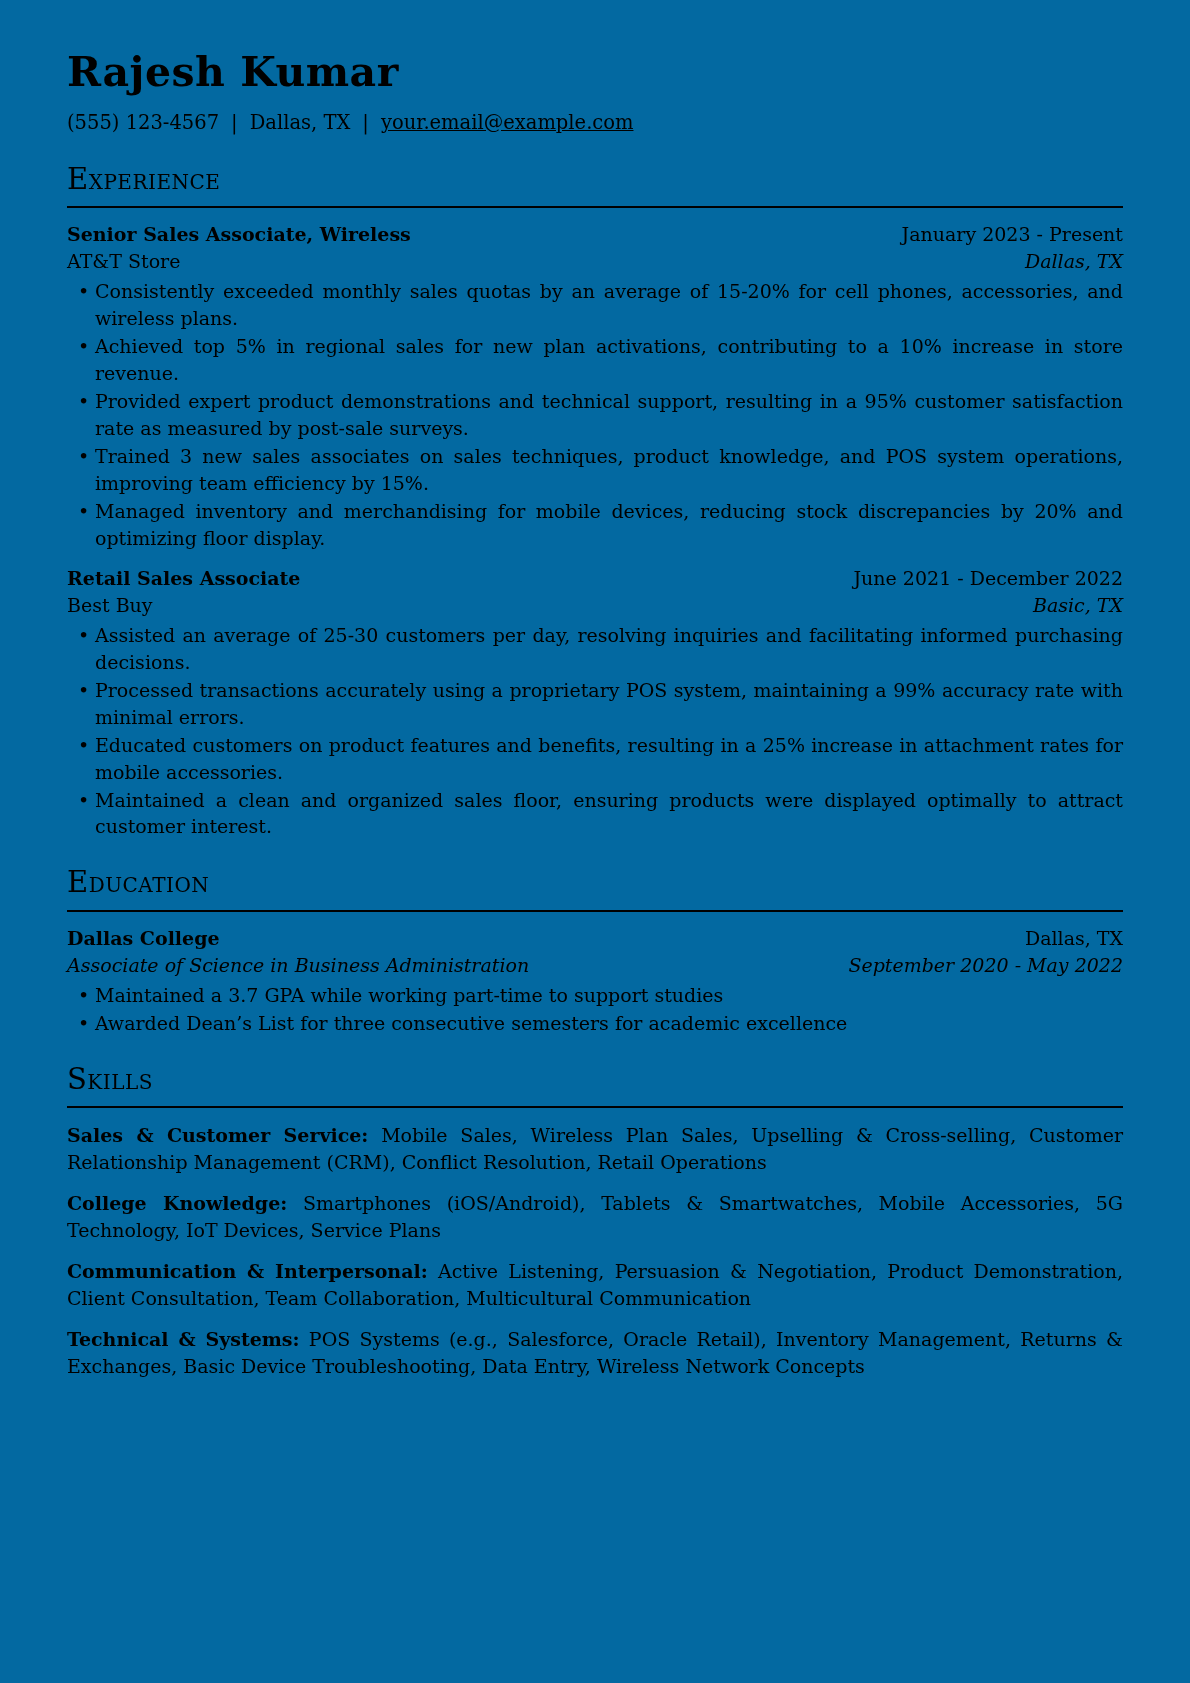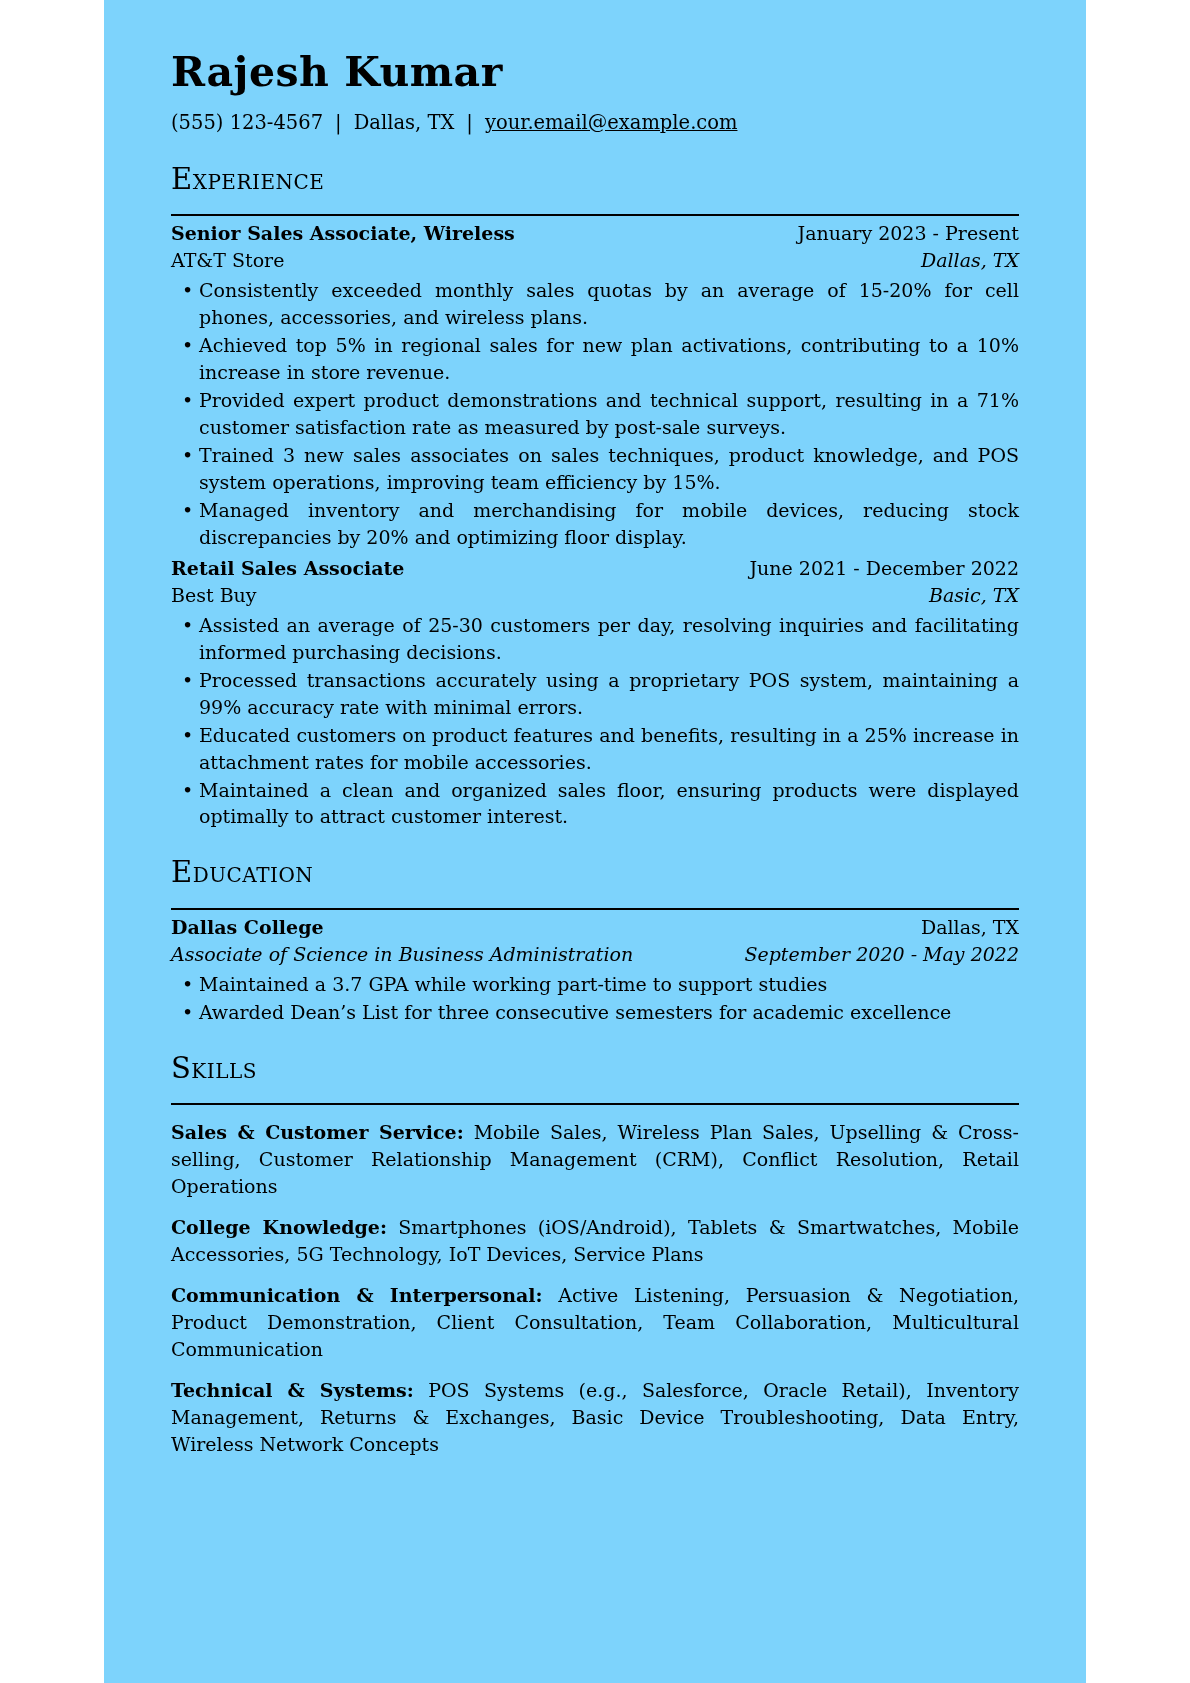--- a/index.html
+++ b/index.html
@@ -2,24 +2,24 @@
 <html><head>
 <meta charset="utf-8">
 <style>
   html, body {
     margin: 0;
     padding: 0;
     background: #ffffff;
   }
   .page {
     position: relative;
-    width: 982px;
+    width: 1190px;
     height: 1683px;
     margin: 0 auto;
-    background: #7dd3fc;
+    background: #0369a1;
     color: #000000;
     font-family: "DejaVu Serif", "Liberation Serif", serif;
     font-size: 19px;
     line-height: 1.42;
     box-sizing: border-box;
     padding: 50px 67px 0 67px;
     overflow: hidden;
   }
 
   
@@ -48,27 +48,27 @@
   
   .section {
     margin-top: 26px;
   }
   .section-title {
     font-size: 29px;
     font-weight: normal;
     font-variant: small-caps;
     letter-spacing: 0.5px;
     margin: 0;
-    padding-bottom: 18px;
+    padding-bottom: 10px;
     border-bottom: 2.5px solid #000000;
     line-height: 1.15;
   }
 
   
-  .entry { margin-top: 4px; }
+  .entry { margin-top: 13px; }
   .entry-row {
     display: flex;
     justify-content: space-between;
     align-items: baseline;
   }
   .entry-title { font-weight: bold; }
   .entry-dates { white-space: nowrap; }
   .italic { font-style: italic; }
 
   ul.bullets {
@@ -114,21 +114,21 @@
         <span class="entry-title">Senior Sales Associate, Wireless</span>
         <span class="entry-dates">January 2023 - Present</span>
       </div>
       <div class="entry-row">
         <span>AT&amp;T Store</span>
         <span class="entry-dates italic">Dallas, TX</span>
       </div>
       <ul class="bullets">
         <li>Consistently exceeded monthly sales quotas by an average of 15-20% for cell phones, accessories, and wireless plans.</li>
         <li>Achieved top 5% in regional sales for new plan activations, contributing to a 10% increase in store revenue.</li>
-        <li>Provided expert product demonstrations and technical support, resulting in a 71% customer satisfaction rate as measured by post-sale surveys.</li>
+        <li>Provided expert product demonstrations and technical support, resulting in a 95% customer satisfaction rate as measured by post-sale surveys.</li>
         <li>Trained 3 new sales associates on sales techniques, product knowledge, and POS system operations, improving team efficiency by 15%.</li>
         <li>Managed inventory and merchandising for mobile devices, reducing stock discrepancies by 20% and optimizing floor display.</li>
       </ul>
     </div>
 
     <div class="entry">
       <div class="entry-row">
         <span class="entry-title">Retail Sales Associate</span>
         <span class="entry-dates">June 2021 - December 2022</span>
       </div>

